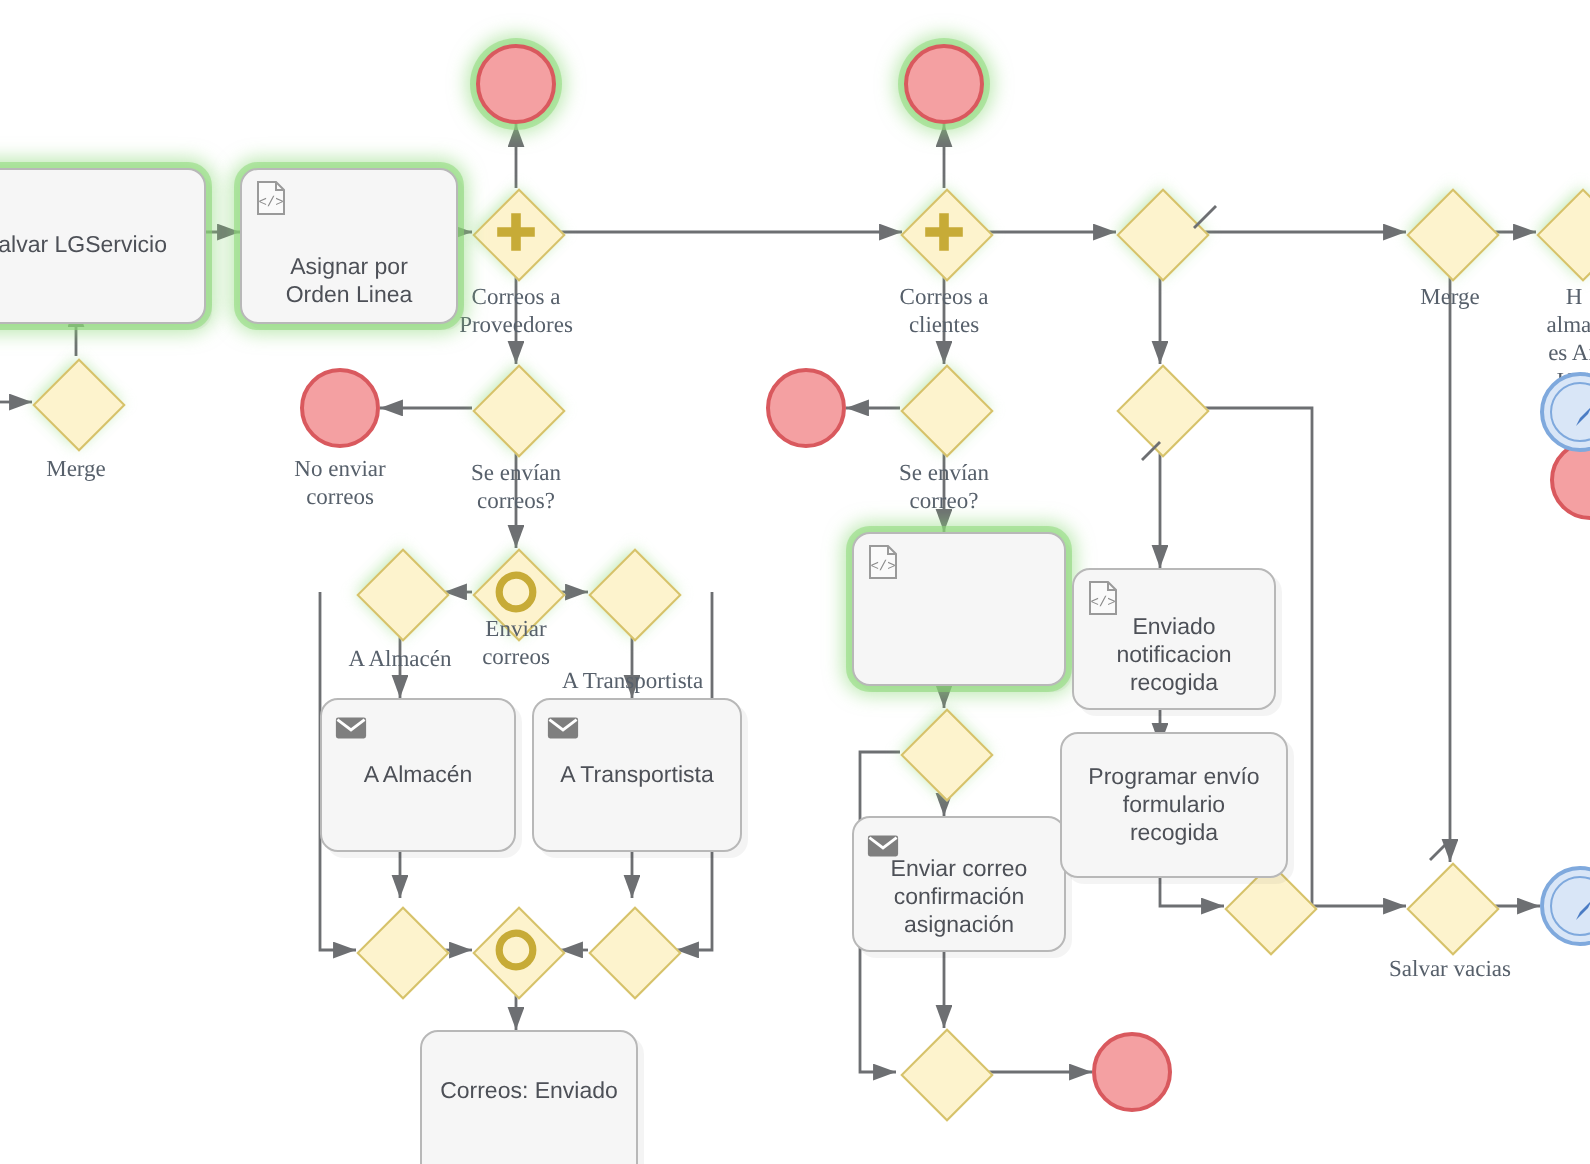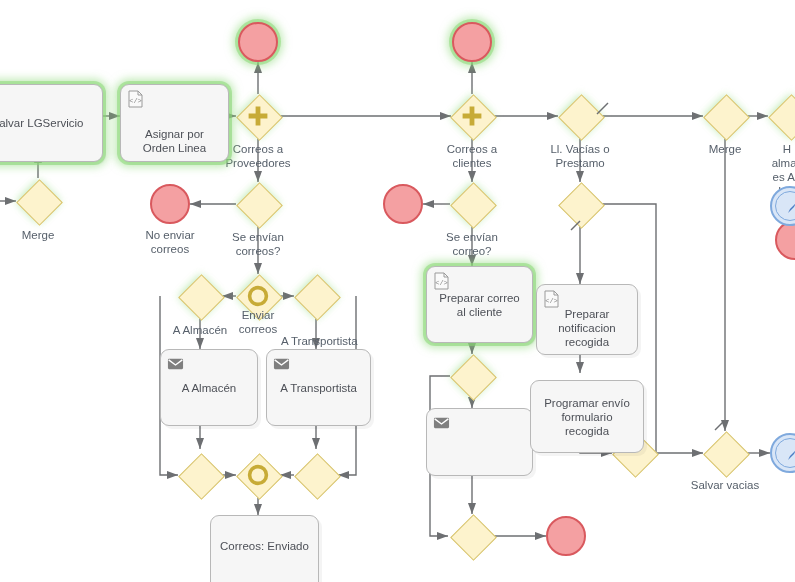--- a/index.html
+++ b/index.html
@@ -94,20 +94,21 @@
   }
 
   
   .lbl{
     position:absolute;
     color:#57606b;
     font-size:11.5px;
     line-height:14px;
     text-align:center;
     white-space:pre;
+    font-family:Liberation Serif, serif;
   }
   .lbl.clip{white-space:pre;overflow:visible;}
 </style>
 </head>
 <body>
 
 <div id="canvas">
 
   <svg id="edges" viewBox="0 0 795 582" xmlns="http://www.w3.org/2000/svg">
     <defs>
@@ -270,22 +271,20 @@
     <div class="dia"></div>
   </div>
 
   <div class="node gw" style="left:450px;top:514px;">
     <div class="dia"></div>
   </div>
 
   <div class="node gw hl" style="left:558px;top:94px;">
     <div class="dia"></div>
   </div>
-  <div class="lbl" style="left:532px;top:142px;width:96px;">Ll. Vacías o
-Prestamo</div>
   <svg style="position:absolute;left:594px;top:100px;width:18px;height:18px;" viewBox="0 0 18 18">
     <path d="M3,14 L14,3" stroke="#6d6f72" stroke-width="1.4" fill="none"></path>
   </svg>
 
   <div class="node gw" style="left:558px;top:182px;">
     <div class="dia"></div>
   </div>
   <svg style="position:absolute;left:568px;top:218px;width:18px;height:18px;" viewBox="0 0 18 18">
     <path d="M3,12 L12,3" stroke="#6d6f72" stroke-width="1.4" fill="none"></path>
   </svg>
@@ -348,43 +347,44 @@
   <div class="task shadow" style="left:210px;top:515px;width:95px;height:67px;">
     <span class="tlabel" style="position:relative;top:-8px;">Correos: Enviado</span>
   </div>
 
   <div class="task hl shadow" style="left:426px;top:266px;width:93px;height:67px;">
     <svg class="tmark" viewBox="0 0 17 18">
       <path d="M2,1 h9 l4,4 v12 h-13 z" fill="#fafafa" stroke="#9a9a9a" stroke-width="1"></path>
       <path d="M11,1 v4 h4" fill="none" stroke="#9a9a9a" stroke-width="1"></path>
       <text x="8.5" y="13" font-size="7" fill="#8a8a8a" text-anchor="middle" font-family="Liberation Mono, monospace">&lt;/&gt;</text>
     </svg>
-    <span class="tlabel" style="white-space:pre-line;">Preparar correo
-al cliente</span>
   </div>
 
   <div class="task shadow" style="left:426px;top:408px;width:93px;height:58px;">
     <svg class="tmark" viewBox="0 0 18 14">
       <rect x="1" y="1.5" width="16" height="11" rx="1.2" fill="#7f7f7f"></rect>
       <path d="M1.8,2.6 L9,8 L16.2,2.6" fill="none" stroke="#ffffff" stroke-width="1.5"></path>
     </svg>
+    <span class="tlabel" style="white-space:pre-line;position:relative;top:7px;">Enviar correo
+confirmación
+asignación</span>
   </div>
 
   <div class="task shadow" style="left:536px;top:284px;width:88px;height:61px;">
     <svg class="tmark" viewBox="0 0 17 18">
       <path d="M2,1 h9 l4,4 v12 h-13 z" fill="#fafafa" stroke="#9a9a9a" stroke-width="1"></path>
       <path d="M11,1 v4 h4" fill="none" stroke="#9a9a9a" stroke-width="1"></path>
       <text x="8.5" y="13" font-size="7" fill="#8a8a8a" text-anchor="middle" font-family="Liberation Mono, monospace">&lt;/&gt;</text>
     </svg>
-    <span class="tlabel" style="white-space:pre-line;position:relative;top:8px;">Preparar
+    <span class="tlabel" style="white-space:pre-line;position:relative;top:8px;">Enviado
 notificacion
 recogida</span>
   </div>
 
-  <div class="task shadow" style="left:530px;top:380px;width:100px;height:63px;">
+  <div class="task shadow" style="left:530px;top:366px;width:100px;height:63px;">
     <span class="tlabel" style="white-space:pre-line;">Programar envío
 formulario
 recogida</span>
   </div>
 
   <div class="ev end hl" style="left:238px;top:22px;width:40px;height:40px;"></div>
 
   <div class="ev end" style="left:150px;top:184px;width:40px;height:40px;"></div>
   <div class="lbl" style="left:128px;top:228px;width:84px;">No enviar
 correos</div>

